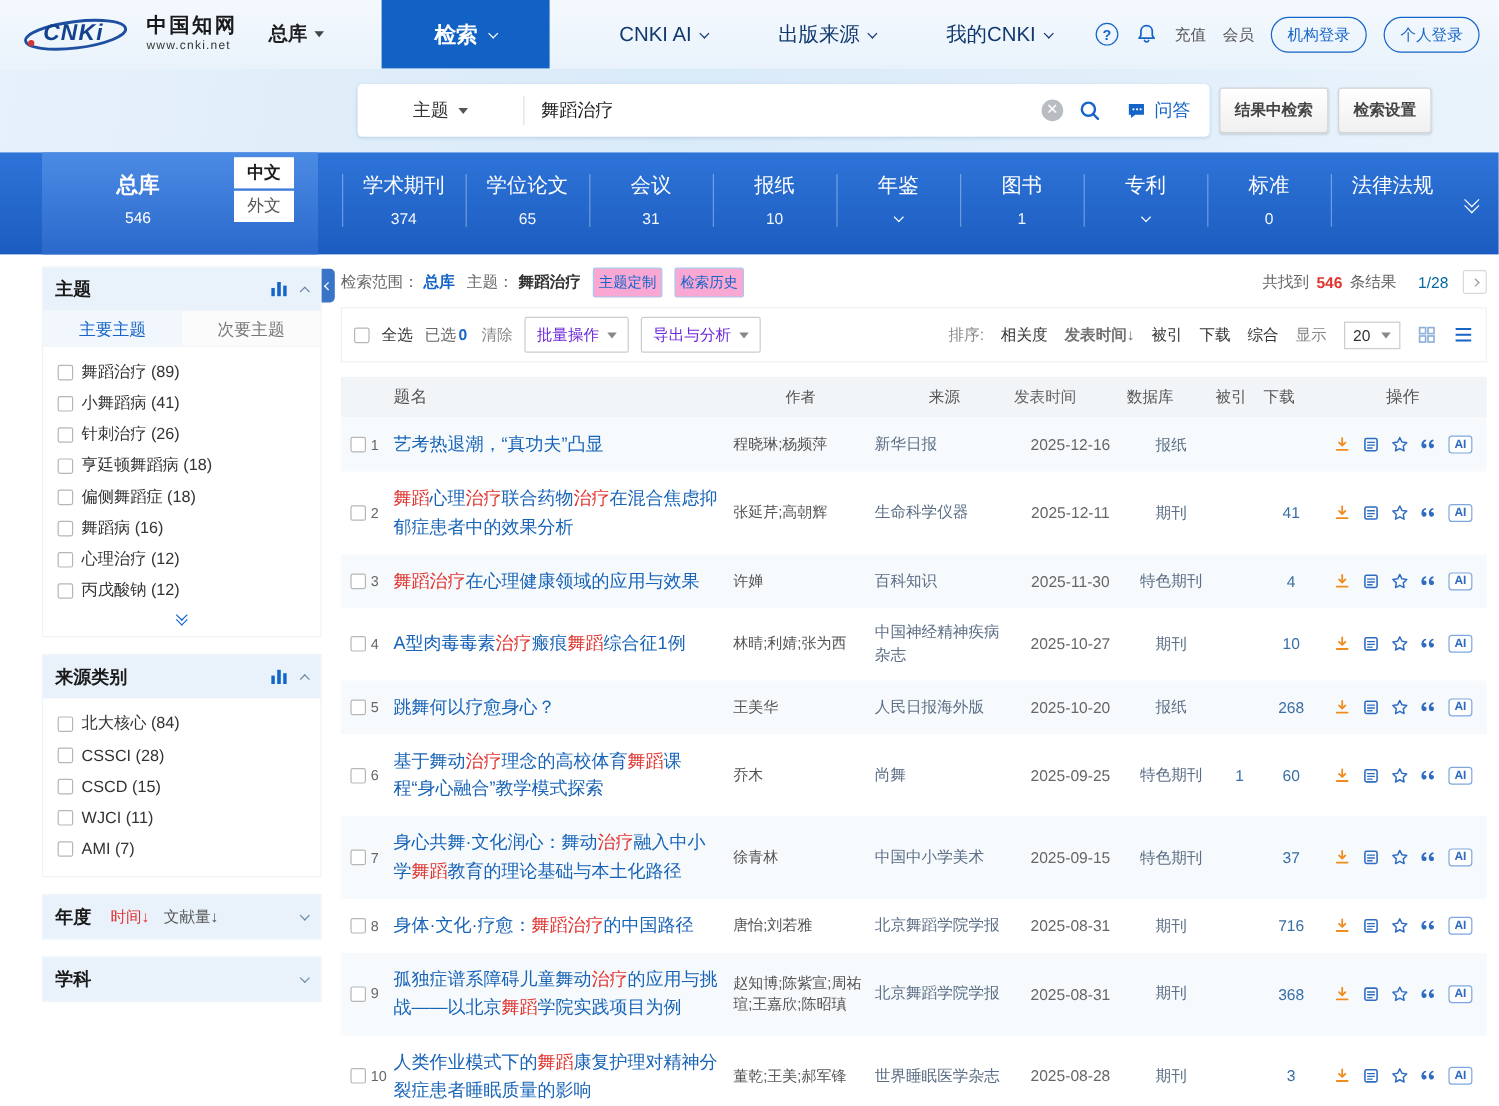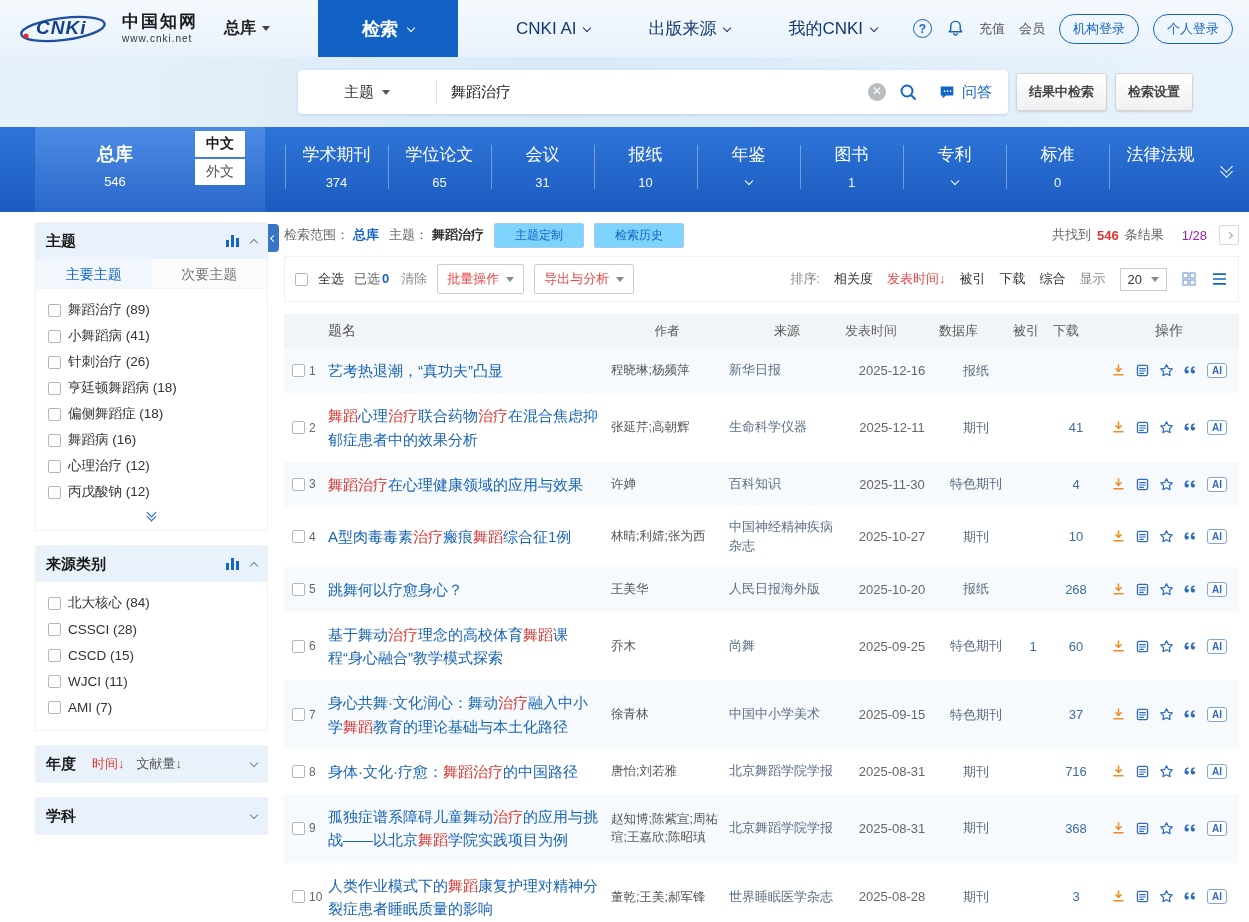--- a/index.html
+++ b/index.html
@@ -92,40 +92,40 @@
   .time-sort{ color:#e0342f; cursor:pointer; }
   .count-sort{ color:#555; cursor:pointer; }
   .collapse-handle{ position:absolute; left:268px; top:12px; width:11px; height:28px; background:#3a74c8; border-radius:0 4px 4px 0;
     color:#fff; display:flex; align-items:center; justify-content:center; cursor:pointer; }
   .collapse-handle .chev{ width:5px; height:5px; }
 
   .content{ flex:1; min-width:0; padding:0 10px 0 16px; }
   .scope-row{ display:flex; align-items:center; font-size:13px; color:#666; height:26px; }
   .scope-db{ color:#1564c8; font-weight:bold; margin:0 10px 0 4px; cursor:pointer; }
   .scope-topic-val{ color:#333; font-weight:bold; margin-left:4px; }
-  .mini-btn{ border:1px solid #a9c9ec; background:#7dd3fc; color:#1564c8; font-size:12px; padding:3px 20px; border-radius:2px;
+  .mini-btn{ border:1px solid #a9c9ec; background:#f9a8d4; color:#1564c8; font-size:12px; padding:3px 4px; border-radius:2px;
     margin-left:10px; cursor:pointer; }
   .found{ margin-left:auto; display:flex; align-items:center; gap:4px; }
   .found-count{ color:#e0342f; font-weight:bold; margin:0 2px; }
-  .page-ind{ color:#a21caf; margin-left:14px; }
+  .page-ind{ color:#0369a1; margin-left:14px; }
   .next-btn{ width:20px; height:20px; border:1px solid #d9d9d9; border-radius:2px; background:#fff; display:flex; align-items:center;
     justify-content:center; color:#999; margin-left:8px; cursor:pointer; }
   .next-btn .chev{ width:5px; height:5px; }
 
   .toolbar-row{ display:flex; align-items:center; margin-top:8px; border:1px solid #f0f0f0; padding:7px 10px; font-size:13px; color:#333; gap:10px; }
   .tb-label{ cursor:pointer; }
   .sel-count{ color:#1564c8; font-weight:bold; margin:0 2px; }
   .tb-clear{ color:#888; cursor:pointer; }
   .dd-btn{ border:1px solid #ccc; background:#fff; border-radius:2px; padding:5px 9px; display:flex; align-items:center; gap:7px;
-    font-size:13px; color:#ef4444; cursor:pointer; }
+    font-size:13px; color:#6d28d9; cursor:pointer; }
   .dd-btn .tri-down{ color:#888; }
   .sort-area{ margin-left:auto; display:flex; align-items:center; gap:14px; }
   .sort-label,.disp-label{ color:#888; }
   .sort-opt{ color:#333; cursor:pointer; }
-  .sort-opt.active{ color:#ef4444; font-weight:normal; }
+  .sort-opt.active{ color:#737373; font-weight:bold; }
   .disp-sel{ border:1px solid #ccc; padding:3px 7px; display:flex; align-items:center; gap:9px; background:#fff; cursor:pointer; }
   .view-icon{ display:flex; cursor:pointer; }
 
   .table-head{ display:flex; align-items:center; height:34px; background:#f2f5f8; margin-top:12px; font-size:14px; color:#555; }
   .table-head > div{ text-align:left; }
   .c-num{ width:44px; display:flex; align-items:center; gap:4px; padding-left:8px; color:#666; font-size:12px; flex-shrink:0; }
   .c-title{ flex:1; padding-right:10px; min-width:0; }
   .c-auth{ width:118px; color:#555; font-size:12.5px; line-height:1.5; padding-right:6px; flex-shrink:0; }
   .c-src{ width:116px; color:#5b6e85; font-size:13px; line-height:1.45; flex-shrink:0; }
   .c-date{ width:94px; color:#666; text-align:center; font-size:13px; flex-shrink:0; }

